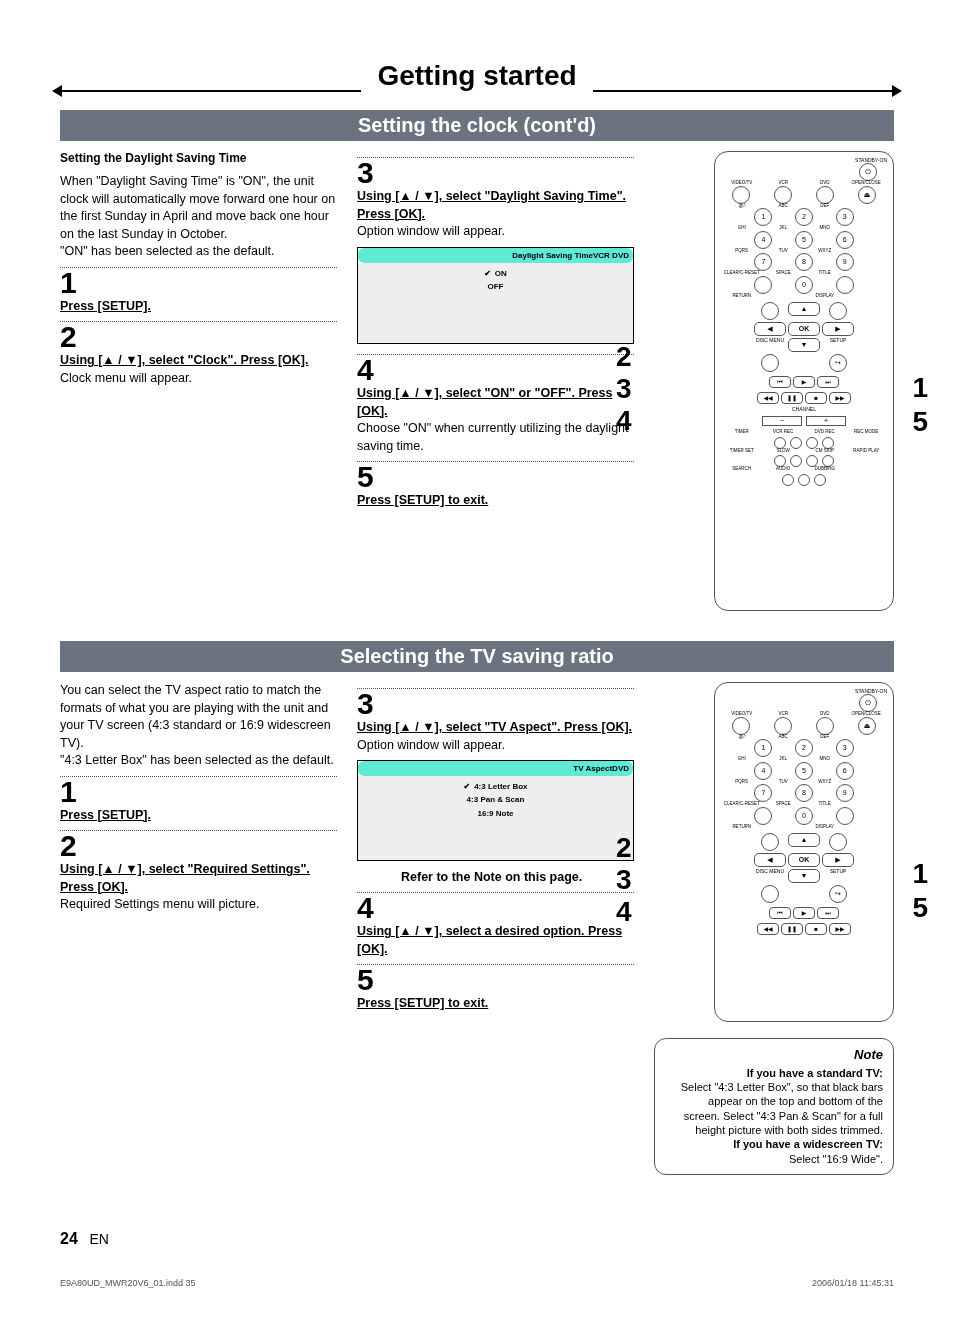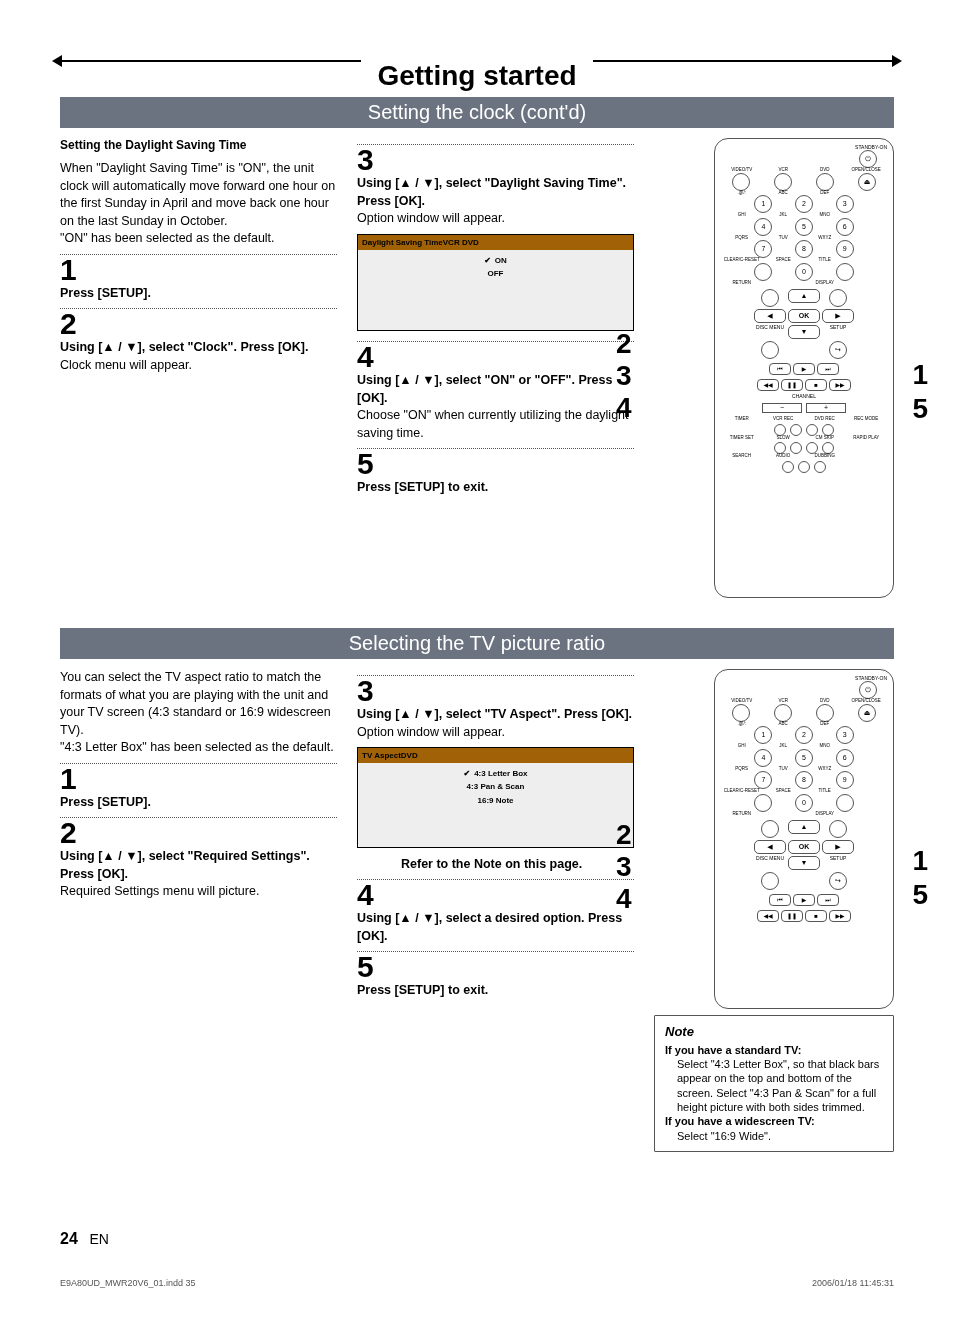--- a/index.html
+++ b/index.html
@@ -1,48 +1,48 @@
 <!DOCTYPE html>
 <html><head>
 <meta charset="utf-8">
 <style>
   * { box-sizing: border-box; margin: 0; padding: 0; }
   body { font-family: Arial, Helvetica, sans-serif; background: #fff; width: 954px; height: 1318px; position: relative; color: #000; }
   .page { padding: 60px 60px 40px 60px; }
-  .chapter-title-wrap { display:flex; align-items:flex-start; gap:16px; margin-bottom:5px; }
+  .chapter-title-wrap { display:flex; align-items:flex-end; gap:16px; margin-bottom:18px; }
   .chapter-title { font-size: 28px; font-weight: bold; text-align: center; flex: 0 0 auto; }
   .deco-line { flex:1; height:2px; background:#000; position:relative; }
   .deco-line.left::after { content:""; position:absolute; left:-8px; top:-5px; width:0;height:0;border-top:6px solid transparent;border-bottom:6px solid transparent;border-right:10px solid #000;}
   .deco-line.right::after { content:""; position:absolute; right:-8px; top:-5px; width:0;height:0;border-top:6px solid transparent;border-bottom:6px solid transparent;border-left:10px solid #000;}
-  .section-band { background:#6b7280; color:#fff; font-size:20px; font-weight:normal; text-align:center; padding:4px 0; margin-bottom:10px;}
+  .section-band { background:#6b7280; color:#fff; font-size:20px; font-weight:bold; text-align:center; padding:4px 0; margin-bottom:10px;}
   .cols { display:flex; gap:20px; }
   .col { flex:1; font-size:12.5px; line-height:1.4; }
   .col.narrow { flex:0 0 240px; position:relative;}
   h3.sub { font-size:12px; font-weight:bold; margin-bottom:8px; line-height:1.2;}
   .dots { border:none; border-top:1.5px dotted #555; margin:6px 0 0 0;}
   .bignum { font-size:30px; font-weight:bold; line-height:1;}
-  .step b { font-weight:bold; display:block;}
+  .step b { font-weight:bold; display:block;text-decoration:underline;}
   .step { margin-bottom:6px;}
   .option-box { border:1px solid #000; margin-top:6px; font-size:9px; width:100%;}
-  .option-head { background:#a16207; padding:2px 4px; display:flex; justify-content:flex-start; font-weight:bold; font-size:8px;}
+  .option-head { background:#5eead4; padding:2px 4px; display:flex; justify-content:flex-end; font-weight:bold; font-size:8px;border-radius:6px;}
   .option-body { padding:4px 8px 50px 8px; background:#eee;}
   .option-row { font-weight:bold; padding:1px 10px; font-size:8px;text-align:center;}
   .check::before { content:"✔"; margin-right:4px; font-size:8px;}
   .remote-box { border:1px solid #555; border-radius:14px; background:#fff; width:180px; height:460px; padding:6px; font-size:6px; margin-left:auto; position:relative;}
   .remote-box.small { height:340px;}
   .remote-grid { display:grid; grid-template-columns:repeat(4,1fr); gap:2px; text-align:center;}
   .rbtn { border:1px solid #555; border-radius:50%; width:18px;height:18px; margin:0 auto; display:flex;align-items:center;justify-content:center; font-size:7px;}
   .rlbl { font-size:5px; text-align:center; line-height:1;}
   .navpad { display:grid; grid-template-columns:repeat(3,1fr); gap:2px; margin:4px auto; width:100px;}
   .navbtn { border:1px solid #555; border-radius:5px; height:14px; font-size:7px; display:flex;align-items:center;justify-content:center;}
   .transport { display:flex; gap:2px; justify-content:center; margin-top:4px;}
   .tbtn { border:1px solid #555; border-radius:4px; width:22px;height:12px; font-size:6px; display:flex;align-items:center;justify-content:center;}
   .callouts { position:absolute; left:-38px; top:190px; font-size:28px; font-weight:bold; line-height:1.15; text-align:right;}
   .callouts-r { position:absolute; right:-34px; top:220px; font-size:28px; font-weight:bold; line-height:1.2; text-align:left;}
-  .note-box { border:1px solid #555; border-radius:1px; padding:8px 10px; font-size:11px; line-height:1.3; margin-top:6px;}
+  .note-box { border:1px solid #555; border-radius:12px; padding:8px 10px; font-size:11px; line-height:1.3; margin-top:16px;text-align:right;}
   .note-box .nhead { font-style:italic; font-weight:bold; font-size:13px; display:block; margin-bottom:2px;}
   .section2 { margin-top:30px;}
   .page-num { position:absolute; bottom:70px; left:60px; font-size:14px;}
   .page-num .num { font-weight:bold; font-size:16px;}
   .footer-left { position:absolute; bottom:30px; left:60px; font-size:9px; color:#555;}
   .footer-right { position:absolute; bottom:30px; right:60px; font-size:9px; color:#555;}
   .chan-row { display:flex; gap:4px; justify-content:center; margin-top:4px;}
   .chan-btn { border:1px solid #555; width:40px; height:10px; font-size:7px; display:flex; align-items:center; justify-content:center;}
   .tiny-row { display:flex; gap:4px; justify-content:center; margin-top:2px;}
   .tiny-btn { border:1px solid #555; border-radius:50%; width:12px;height:12px;}
@@ -243,21 +243,21 @@
         <div class="tiny-row">
             <span class="tiny-btn"></span>
             <span class="tiny-btn"></span>
             <span class="tiny-btn"></span>
           </div>
       </div>
     </div>
   </div>
 
   <div class="section2">
-    <div class="section-band">Selecting the TV picture ratio</div>
+    <div class="section-band">Selecting the TV saving ratio</div>
     <div class="cols">
 
       <div class="col">
         <div style="white-space:pre-line;">You can select the TV aspect ratio to match the formats of what you are playing with the unit and your TV screen (4:3 standard or 16:9 widescreen TV).
 "4:3 Letter Box" has been selected as the default.</div>
         <hr class="dots">
         <div class="bignum">1</div>
         <div class="step">
             <b>Press [SETUP].</b>
           </div>

